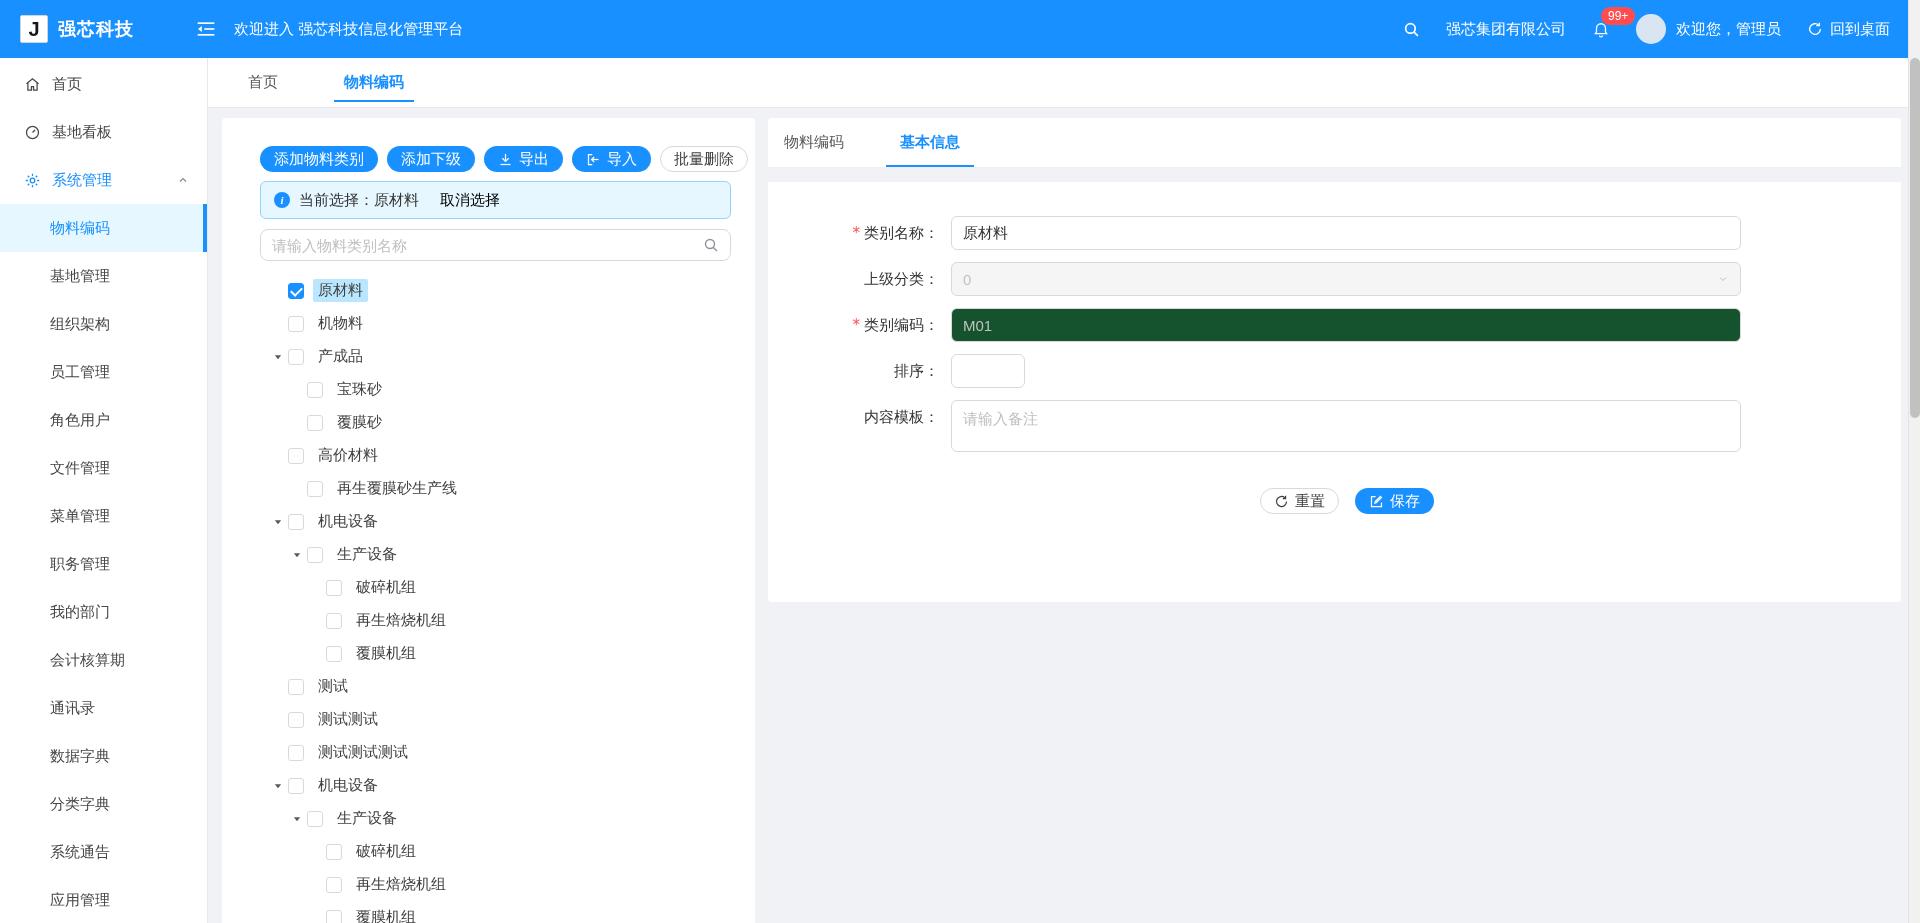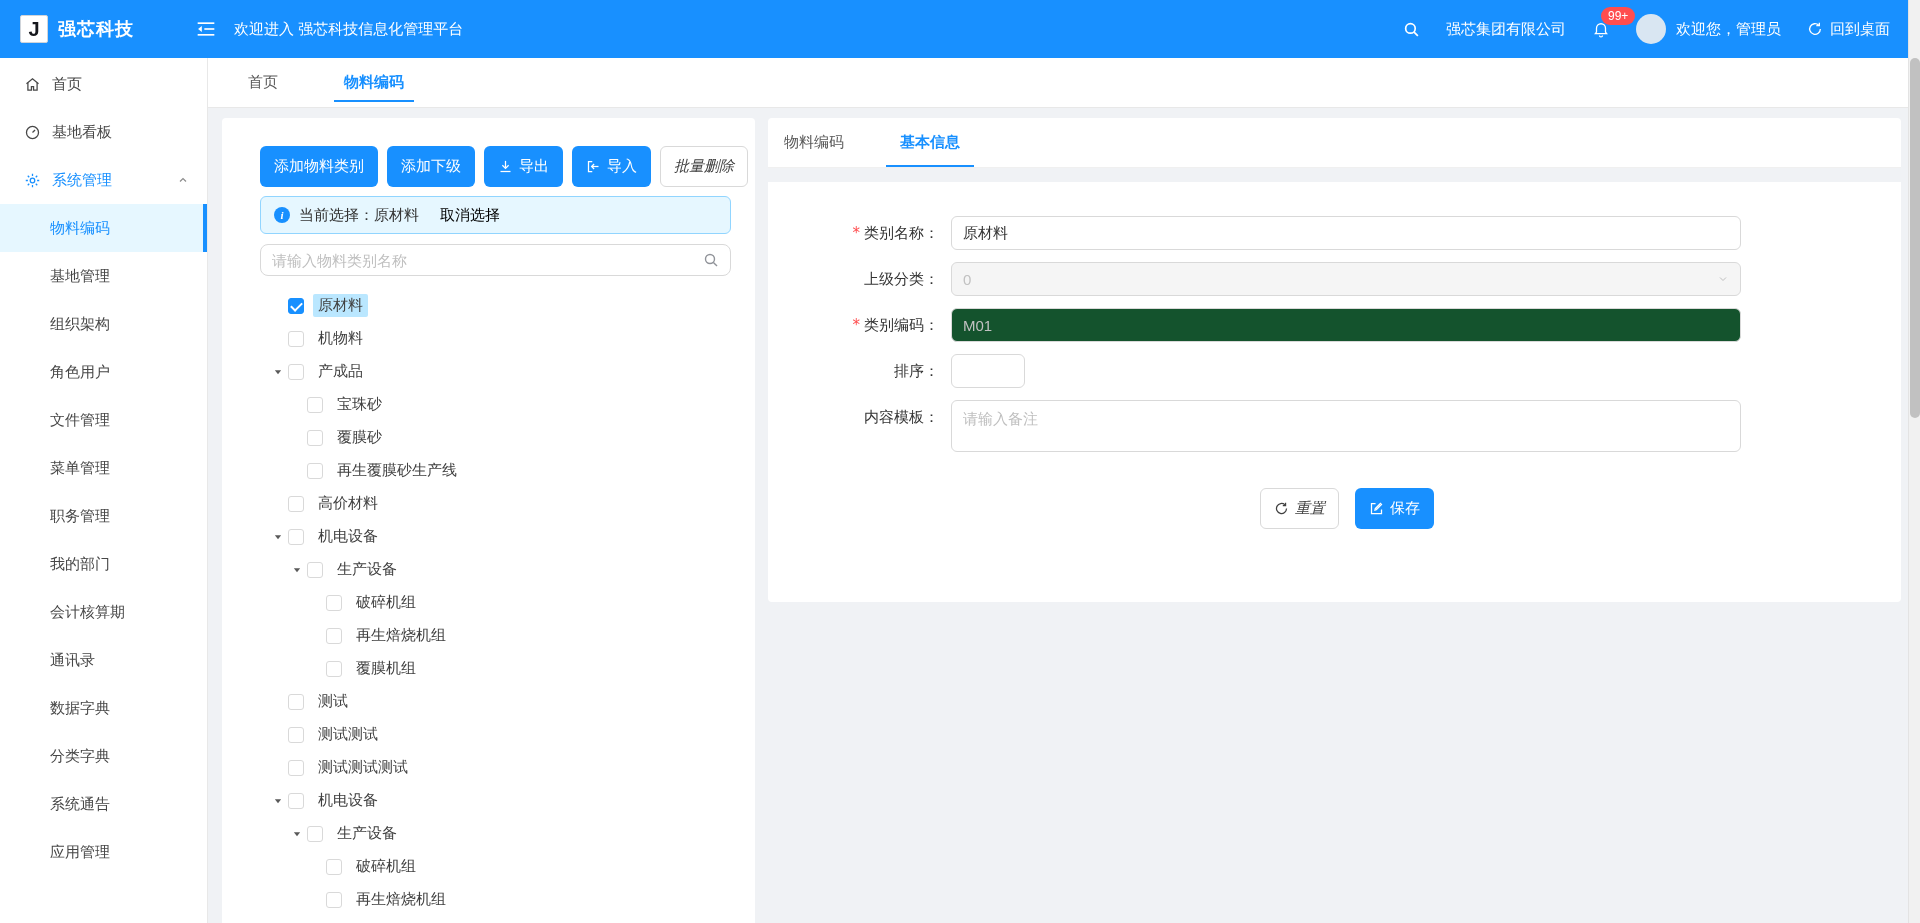--- a/index.html
+++ b/index.html
@@ -65,27 +65,27 @@
   .tab.active { color:#1890ff; font-weight:bold; }
   .tab.active::after { content:""; position:absolute; left:-10px; right:-10px; bottom:5px; height:2px; background:#1890ff; }
 
   
   .left-card {
     position:absolute; left:222px; top:118px; width:533px; bottom:-8px;
     background:#fff; border-radius:4px; padding:28px 24px 20px 38px;
   }
   .toolbar { display:flex; gap:9px; }
   .btn {
-    height:41px; border-radius:6px; border:1px solid transparent;
+    height:26px; border-radius:16px; border:1px solid transparent;
     display:inline-flex; align-items:center; justify-content:center; gap:6px;
     padding:0 13px; font-size:15px; cursor:pointer; white-space:nowrap;
     font-family:inherit; background:none;
   }
   .btn.primary { background:#1890ff; color:#fff; }
-  .btn.default { background:#fff; border-color:#d9d9d9; color:#404040;font-style:italic; }
+  .btn.default { background:#fff; border-color:#d9d9d9; color:#404040; }
   .alert {
     margin-top:9px; height:38px; background:#e6f7ff; border:1px solid #91d5ff; border-radius:6px;
     display:flex; align-items:center; gap:9px; padding:0 13px; font-size:15px; color:#333;
   }
   .info-icon {
     width:16px; height:16px; border-radius:50%; background:#1890ff; color:#fff;
     font-size:11px; font-style:italic; font-weight:bold; display:flex; align-items:center; justify-content:center;
     font-family:"Liberation Serif","DejaVu Serif",serif; flex:0 0 auto;
   }
   .alert-link { color:#000000; cursor:pointer; margin-left:12px; }
@@ -246,20 +246,23 @@
     <div class="menu-item sub selected">
       <span>物料编码</span>
     </div>
     <div class="menu-item sub">
       <span>基地管理</span>
     </div>
     <div class="menu-item sub">
       <span>组织架构</span>
     </div>
     <div class="menu-item sub">
+      <span>员工管理</span>
+    </div>
+    <div class="menu-item sub">
       <span>角色用户</span>
     </div>
     <div class="menu-item sub">
       <span>文件管理</span>
     </div>
     <div class="menu-item sub">
       <span>菜单管理</span>
     </div>
     <div class="menu-item sub">
       <span>职务管理</span>
@@ -364,29 +367,29 @@
       <div class="tree-row" style="padding-left: 27px;">
         <span class="tr-exp"></span>
         <span class="tr-cb"></span>
         <span class="tr-label">宝珠砂</span>
       </div>
       <div class="tree-row" style="padding-left: 27px;">
         <span class="tr-exp"></span>
         <span class="tr-cb"></span>
         <span class="tr-label">覆膜砂</span>
       </div>
+      <div class="tree-row" style="padding-left: 8px;">
+        <span class="tr-exp"></span>
+        <span class="tr-cb"></span>
+        <span class="tr-label">高价材料</span>
+      </div>
       <div class="tree-row" style="padding-left: 27px;">
         <span class="tr-exp"></span>
         <span class="tr-cb"></span>
         <span class="tr-label">再生覆膜砂生产线</span>
-      </div>
-      <div class="tree-row" style="padding-left: 8px;">
-        <span class="tr-exp"></span>
-        <span class="tr-cb"></span>
-        <span class="tr-label">高价材料</span>
       </div>
       <div class="tree-row" style="padding-left: 8px;">
         <span class="tr-exp">
           <svg width="10" height="10" viewBox="0 0 24 24" fill="currentColor">
             <path d="M4.5 8h15L12 17.5z"></path>
           </svg>
         </span>
         <span class="tr-cb"></span>
         <span class="tr-label">机电设备</span>
       </div>

